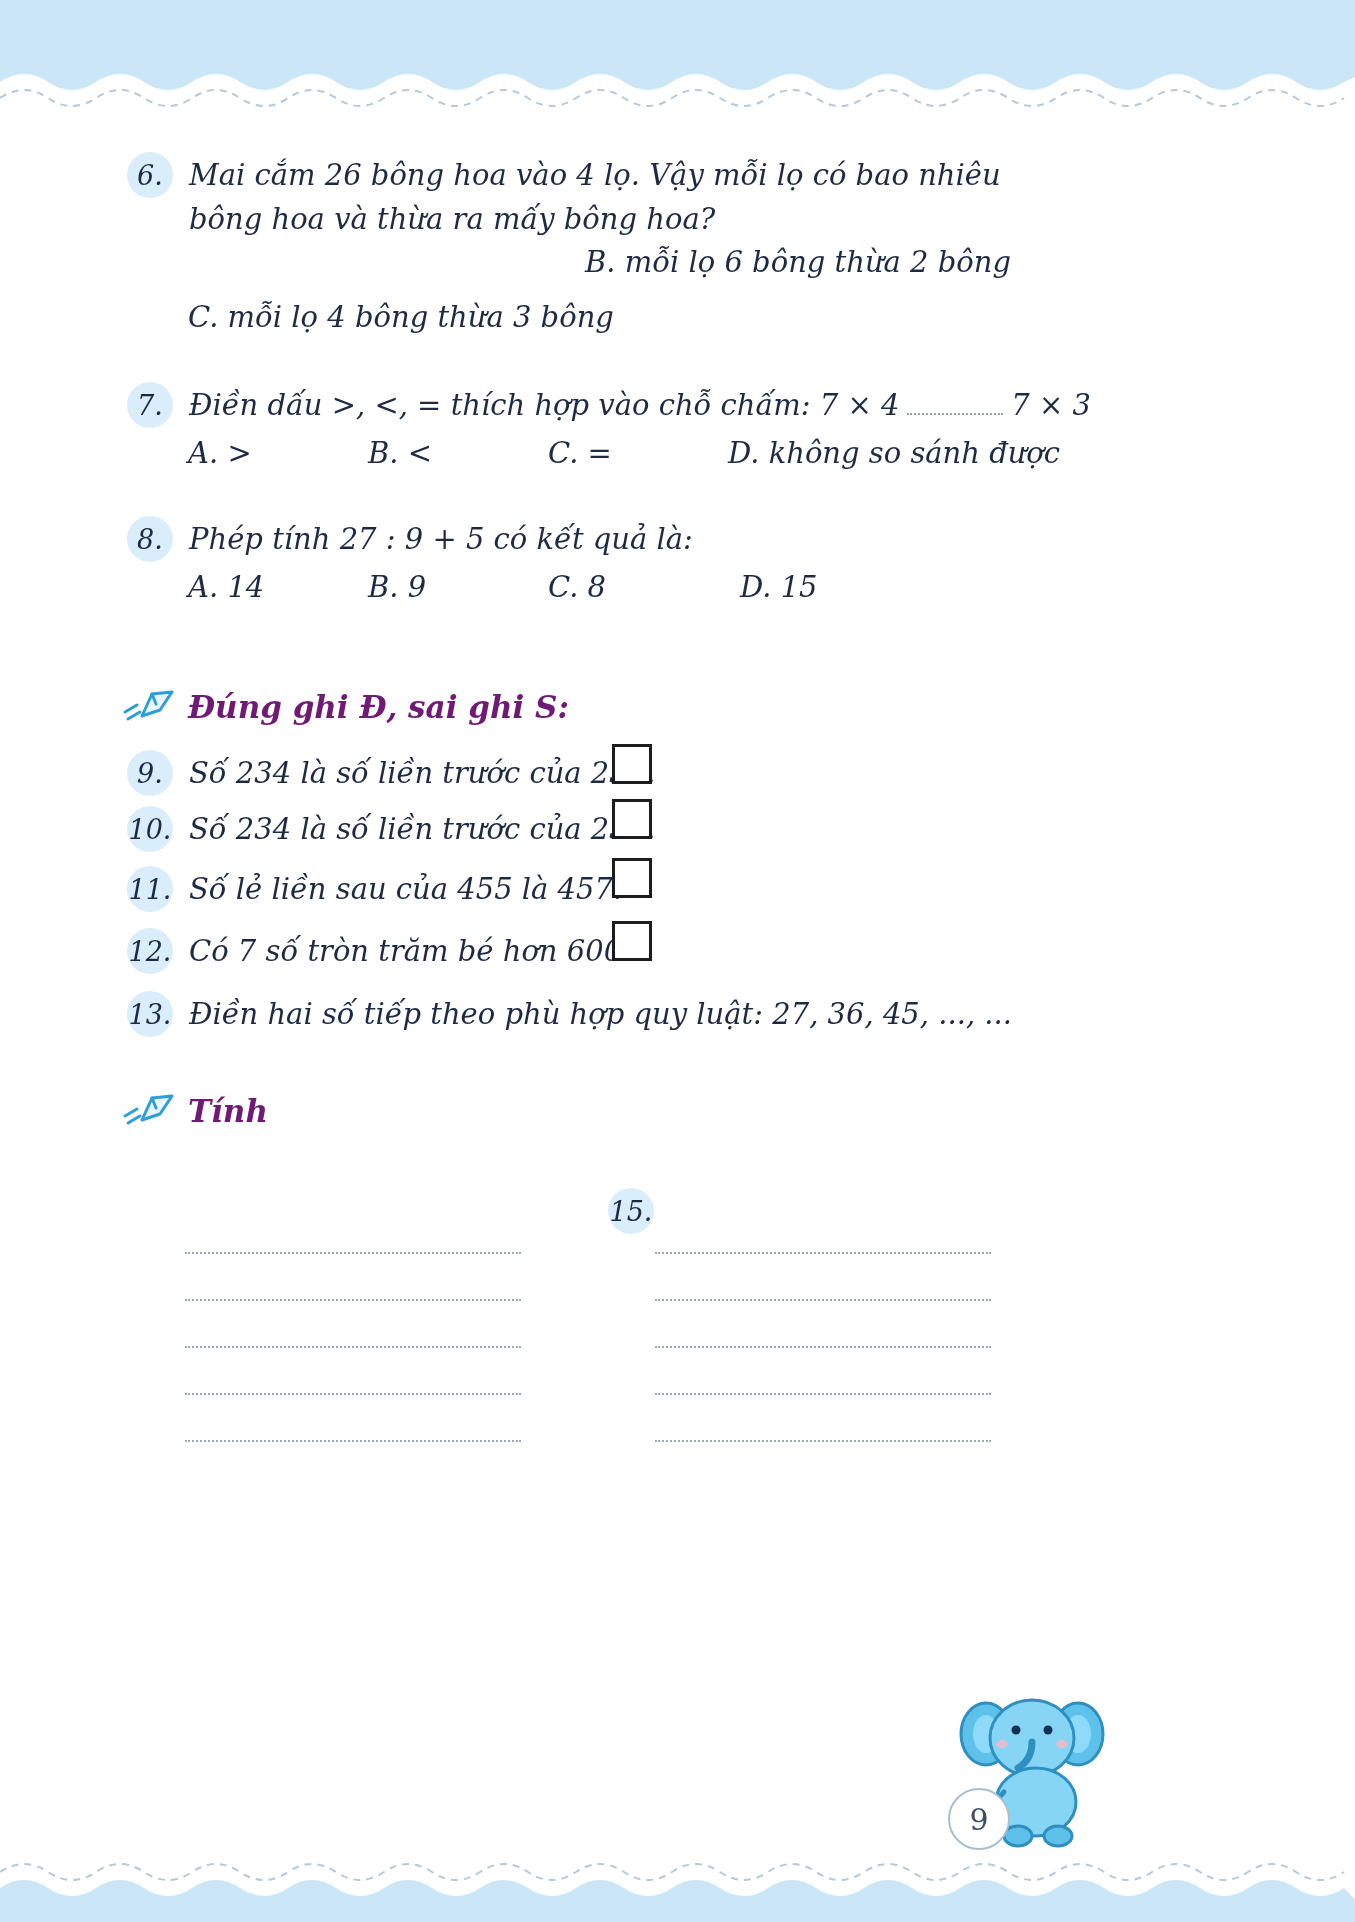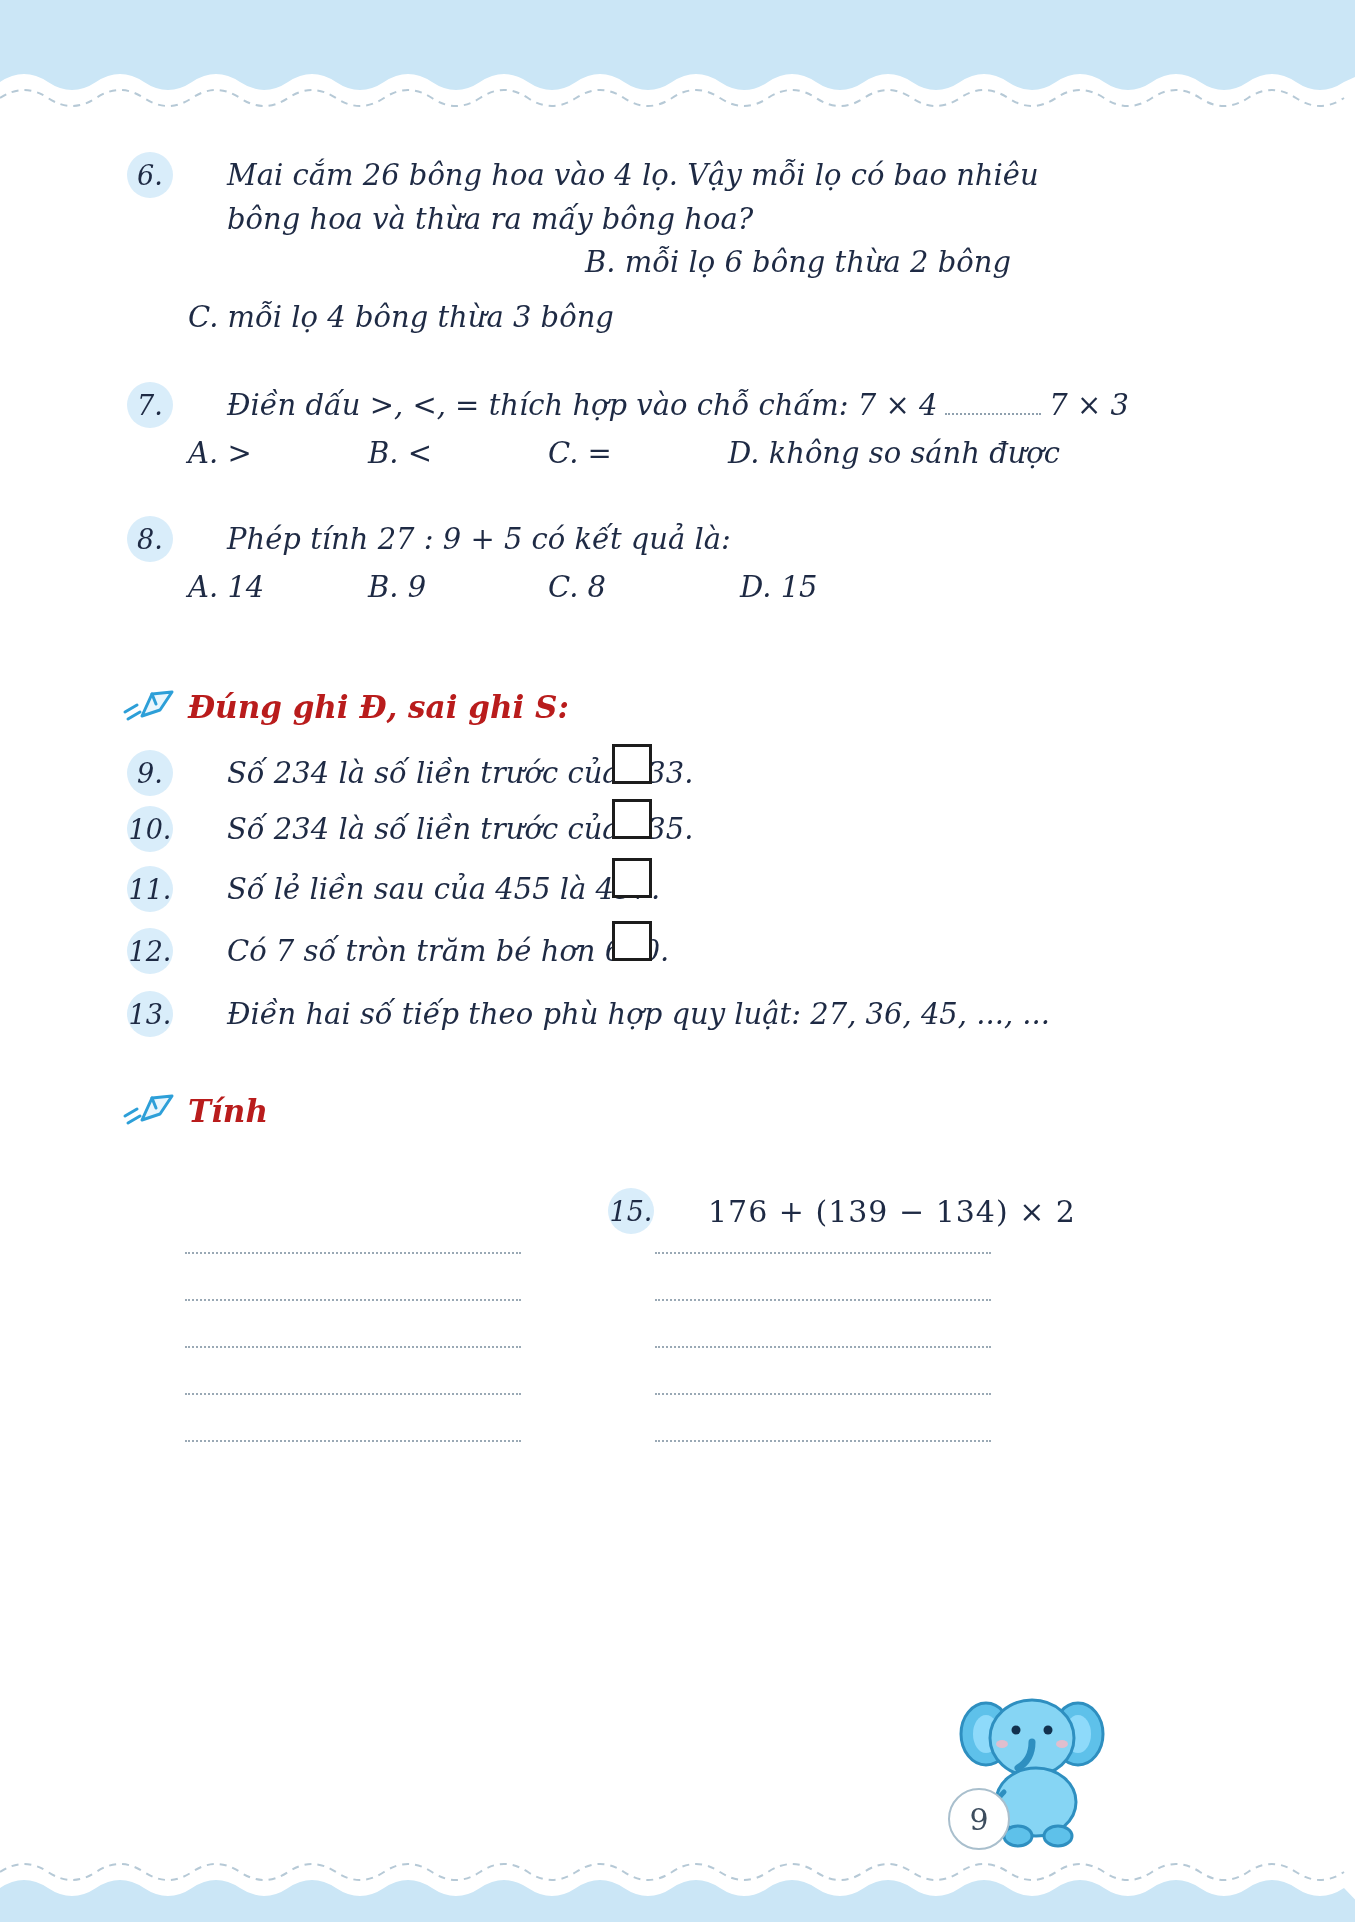--- a/index.html
+++ b/index.html
@@ -11,24 +11,24 @@
   .band-top{position:absolute;left:0;top:0;width:1355px;height:70px;background:#cbe6f6;}
   .wave-top{position:absolute;left:0;top:70px;}
   .wave-bottom{position:absolute;left:0;top:1858px;}
   
   .row{position:absolute;left:127px;display:flex;align-items:flex-start;gap:16px;}
   .qnum{
     flex:0 0 46px;width:46px;height:46px;border-radius:50%;background:#d9edfa;
     display:flex;align-items:center;justify-content:center;
     font-size:27px;font-style:italic;color:#1e2a44;
   }
-  .qtext{font-style:italic;font-size:29px;line-height:44px;padding-top:1px;margin-left:38px;}
+  .qtext{font-style:italic;font-size:29px;line-height:44px;padding-top:1px;}
   .nowrap{white-space:nowrap;}
   .opt{position:absolute;font-style:italic;font-size:29px;line-height:38px;color:#1e2a44;}
-  .heading{position:absolute;color:#b91c1c;font-weight:bold;font-style:italic;font-size:31px;line-height:38px;}
+  .heading{position:absolute;color:#701a75;font-weight:bold;font-style:italic;font-size:31px;line-height:38px;}
   .pen{position:absolute;}
   .checkbox{position:absolute;width:40px;height:40px;border:3px solid #1c1c1c;background:#fff;box-sizing:border-box;}
   .dotted-blank{display:inline-block;width:96px;height:1.0em;border-bottom:2px dotted #8fa0ae;margin:0 8px;vertical-align:baseline;}
   .expr{font-style:normal;font-size:30px;line-height:46px;letter-spacing:1px;}
   .ansline{position:absolute;width:336px;height:0;border-bottom:2px dotted #9aa9b5;}
   .page-ball{
     position:absolute;left:948px;top:1788px;width:58px;height:58px;border-radius:50%;
     background:#ffffff;border:2px solid #a9bfcd;display:flex;align-items:center;justify-content:center;
     font-size:30px;font-style:normal;color:#3d4d5e;z-index:5;
   }
@@ -116,21 +116,20 @@
       <path d="M3 24 L15 17"></path>
       <path d="M6 31 L18 24"></path>
       <path d="M20 28 L30 6 L50 4 L38 22 Z" fill="#eaf6fd"></path>
       <path d="M30 6 L34 16"></path>
     </g>
   </svg>
   <div class="heading" style="left:188px;top:1092px">Tính</div>
 
   <div class="row" style="left:608px;top:1188px">
     <span class="qnum">15.</span>
-    <div class="qtext expr nowrap">176 + (139 − 134) × 2</div>
   </div>
 
   <div class="ansline" style="left:185px;top:1252px"></div>
   <div class="ansline" style="left:185px;top:1299px"></div>
   <div class="ansline" style="left:185px;top:1346px"></div>
   <div class="ansline" style="left:185px;top:1393px"></div>
   <div class="ansline" style="left:185px;top:1440px"></div>
 
   <div class="ansline" style="left:655px;top:1252px"></div>
   <div class="ansline" style="left:655px;top:1299px"></div>

